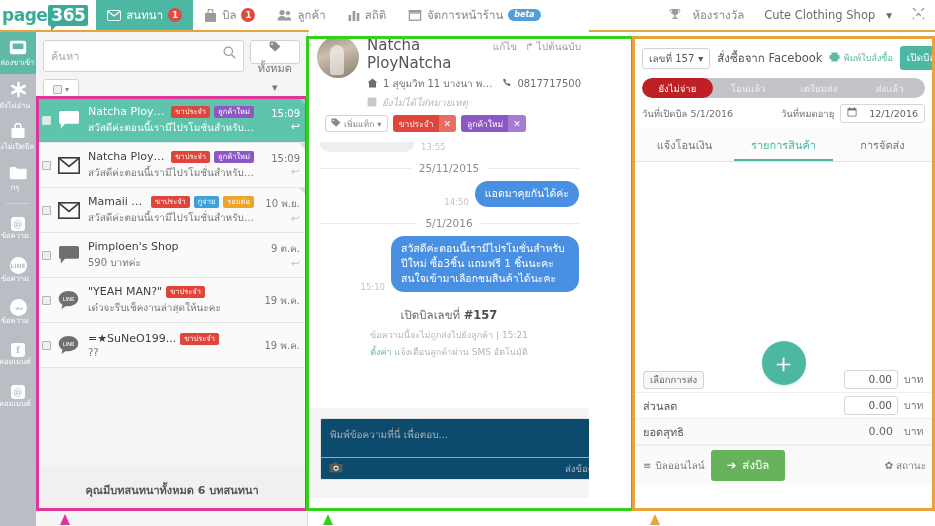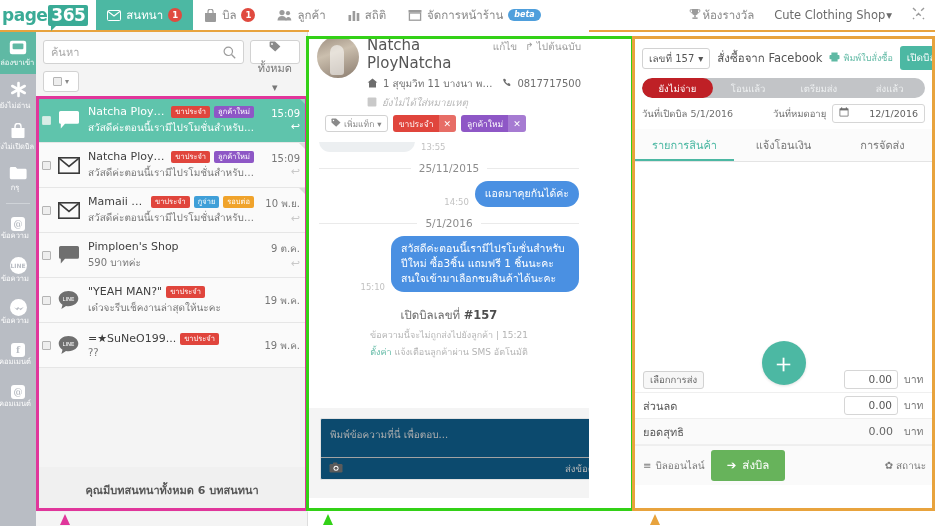--- a/index.html
+++ b/index.html
@@ -44,21 +44,21 @@
     min-width: 14px; height: 14px; font-size: 8.5px;
     display: inline-flex; align-items: center; justify-content: center;
     padding: 0 4px; font-weight: bold;
   }
   .badge-beta {
     background: #4f9fdc; color: #fff; border-radius: 8px;
     font-size: 8px; padding: 1px 6px 2px 6px; font-style: italic; font-weight: bold;
   }
   .nav-spacer { flex: 1; }
   .navright {
-    display: flex; align-items: center; gap: 1px;
+    display: flex; align-items: center; gap: 11px;
     padding: 0 10px; color: #8a8a8a; font-size: 11.5px; cursor: pointer;
   }
   .navright.shop { color: #6b6b6b; }
 
   
   .rail {
     position: absolute; left: 0; top: 32px; width: 36px; height: 494px;
     background: #b9bdc4;
   }
   .rail-item {
@@ -95,21 +95,21 @@
   .marker.m2 { left: 323px; border-bottom: 11px solid #33d117; }
   .marker.m3 { left: 650px; border-bottom: 11px solid #e8a33d; }
 
   
   .convpanel {
     position: absolute; left: 36px; top: 32px; width: 272px; height: 494px;
     background: #f4f4f4; border-right: 1px solid #ddd;
   }
   .searchrow { display: flex; padding: 8px 7px 4px 7px; gap: 6px; }
   .searchbox {
-    flex: 1; height: 24px; background: #fff; border: 1px solid #d2d2d2;
+    flex: 1; height: 32px; background: #fff; border: 1px solid #d2d2d2;
     border-radius: 3px; display: flex; align-items: center;
     padding: 4px 7px; position: relative;
   }
   .searchbox .ph { color: #aaa; font-size: 11px; }
   .searchbox .sicon { position: absolute; right: 7px; top: 5px; }
   .tagbtn {
     height: 24px; background: #fff; border: 1px solid #d2d2d2; border-radius: 3px;
     display: flex; align-items: center; gap: 4px; padding: 0 7px;
     color: #777; font-size: 11px; cursor: pointer; flex-direction: column;
   }
@@ -261,21 +261,21 @@
     font-size: 9.5px; color: #eef0f1; cursor: pointer;
   }
   .statusbar .st.on { background: #bf2026; color: #fff; border-radius: 10px; }
   .daterow {
     display: flex; align-items: center; padding: 6px 7px 6px 7px;
     font-size: 9.5px; color: #6e6e6e; gap: 6px;
   }
   .daterow .grow { flex: 1; }
   .datebox {
     border: 1px solid #d6d6d6; border-radius: 3px; background: #fff;
-    padding: 2px 6px 3px 6px; display: flex; align-items: center; gap: 20px;
+    padding: 2px 6px 3px 6px; display: flex; align-items: center; gap: 12px;
     font-size: 9.5px; color: #5f5f5f; cursor: pointer;
   }
   .otabs { display: flex; border-bottom: 1px solid #e4e4e4; background: #fbfbfb; }
   .otab { flex: 1; text-align: center; padding: 7px 0 7px 0; font-size: 11px;
           color: #7a7a7a; cursor: pointer; }
   .otab.on { color: #4cb8a3; box-shadow: inset 0 -2px 0 0 #4cb8a3; }
   .ord-body { height: 205px; background: #fff; position: relative; }
   .fab {
     position: absolute; left: 50%; transform: translateX(-50%); bottom: -18px;
     width: 44px; height: 44px; border-radius: 50%; background: #4cb8a3;
@@ -792,22 +792,22 @@
               <rect x="1.3" y="3.4" width="7.4" height="5.3" fill="#fff"></rect>
               <rect x="2" y="0.4" width="1.2" height="2" fill="#6e6e6e"></rect>
               <rect x="6.8" y="0.4" width="1.2" height="2" fill="#6e6e6e"></rect>
             </svg>
         </span>
         <span>12/1/2016</span>
       </span>
     </div>
 
     <div class="otabs">
+      <span class="otab">แจ้งโอนเงิน</span>
       <span class="otab on">รายการสินค้า</span>
-      <span class="otab">แจ้งโอนเงิน</span>
       <span class="otab">การจัดส่ง</span>
     </div>
 
     <div class="ord-body">
       <div class="fab">
         <span>＋</span>
       </div>
     </div>
 
     <div class="totrow">

